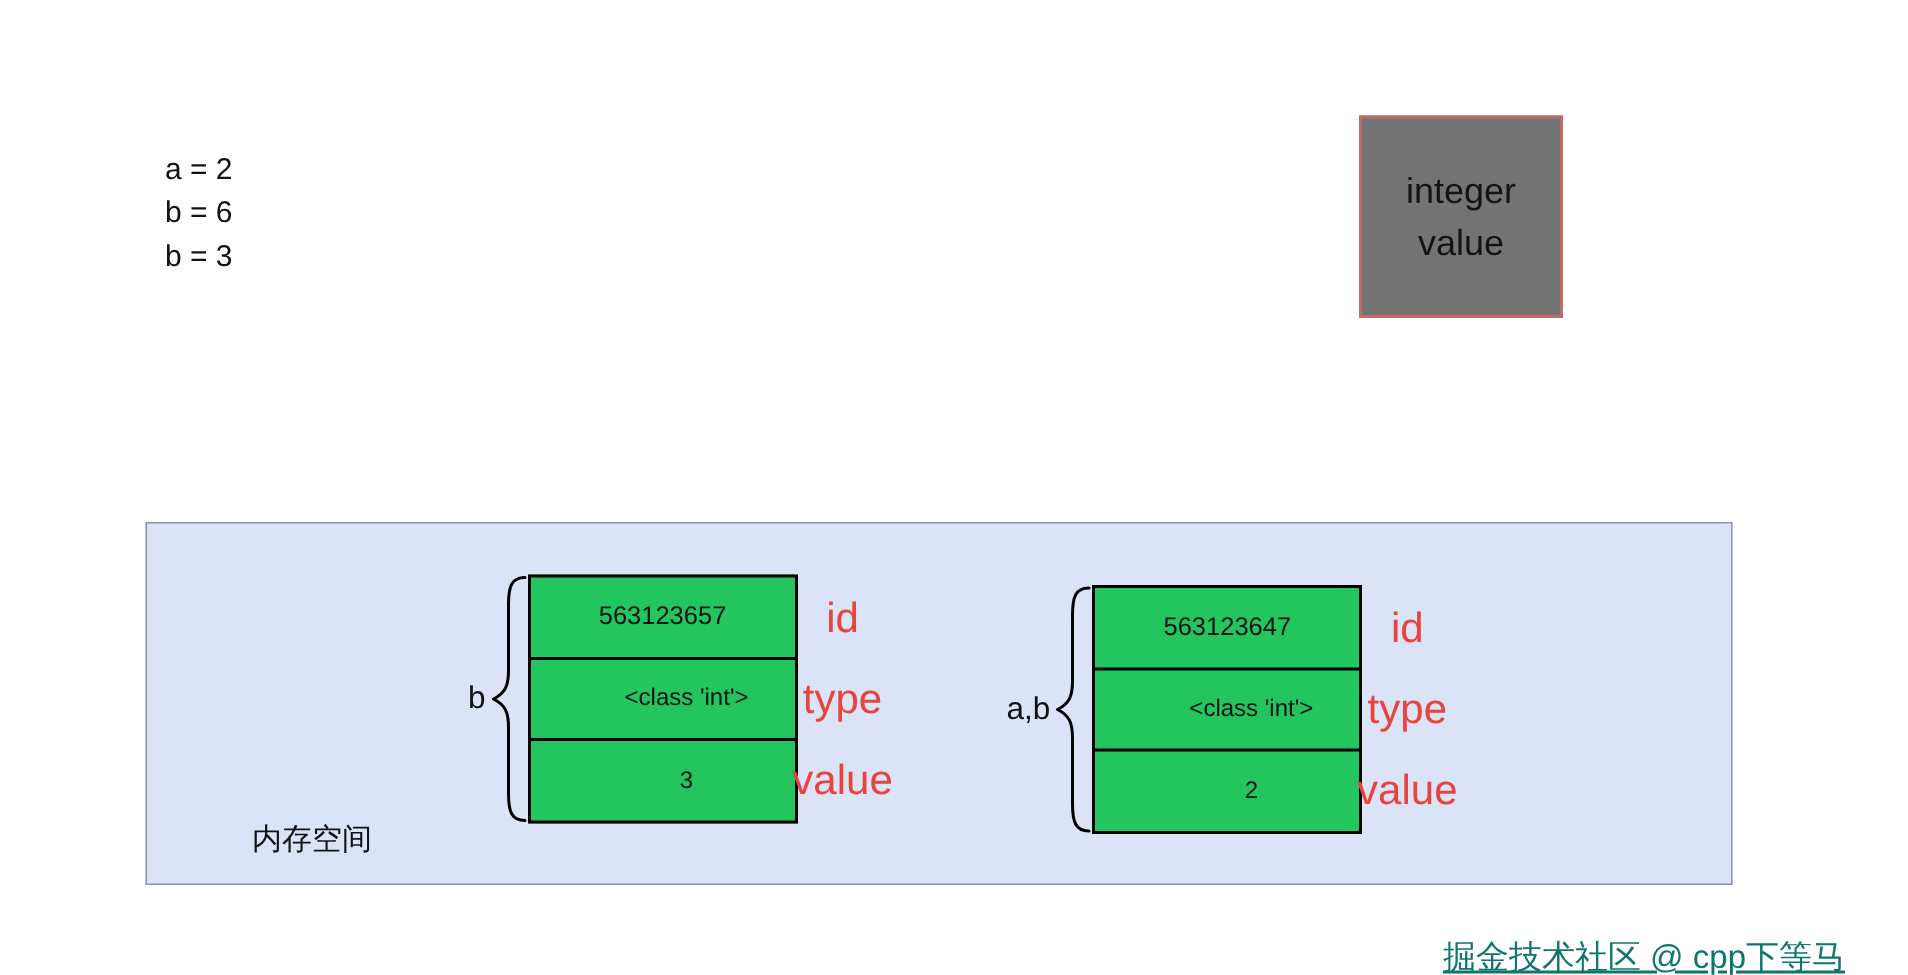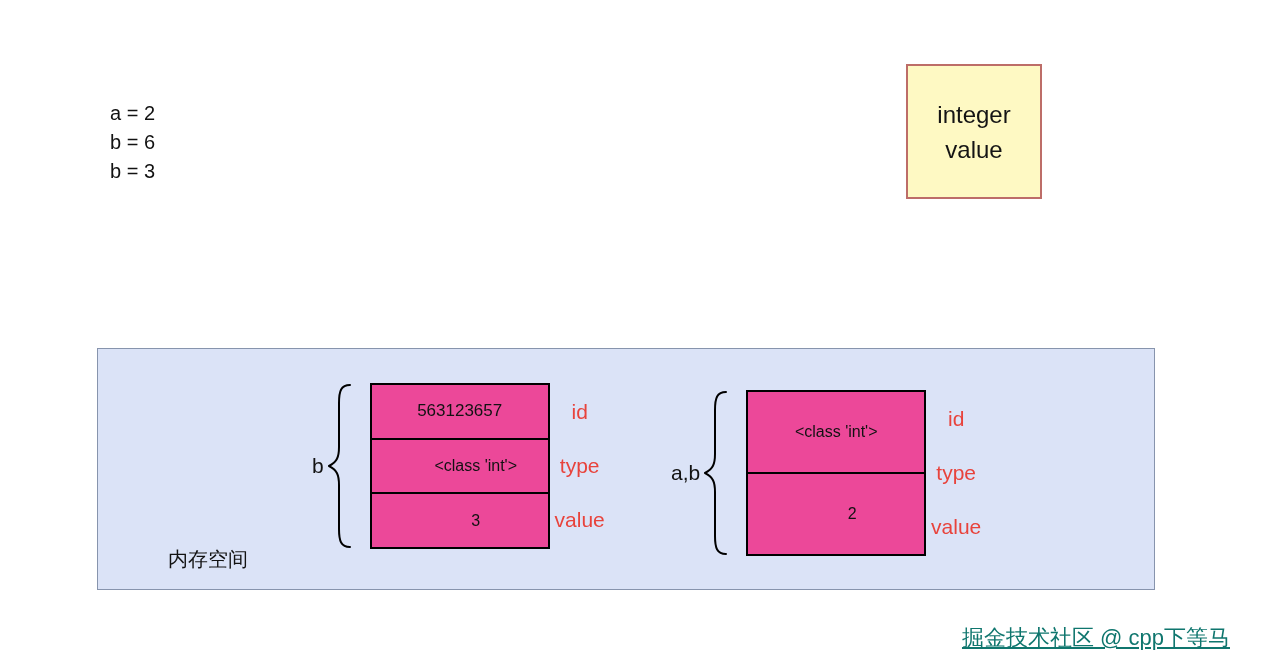--- a/index.html
+++ b/index.html
@@ -23,24 +23,24 @@
     top: 99px;
     font-size: 20px;
     line-height: 29px;
     color: #121212;
   }
 
   
   .class-box {
     position: absolute;
     left: 906px;
-    top: 64px;
+    top: 77px;
     width: 132px;
     height: 131px;
-    background: #fef9c3;
+    background: #737373;
     border: 2px solid #bd6d68;
     display: flex;
     flex-direction: column;
     align-items: center;
     justify-content: center;
     font-size: 24px;
     line-height: 35px;
     color: #141414;
     text-align: center;
   }
@@ -78,26 +78,25 @@
     color: #121212;
     margin-right: 2px;
     white-space: nowrap;
   }
   .brace { width: 26px; height: 166px; flex: 0 0 26px; }
 
   .obj-table {
     width: 176px;
     height: 162px;
     flex: 0 0 176px;
-    background: #ec4899;
+    background: #22c55e;
     border: 2px solid #000000;
     display: flex;
     flex-direction: column;
     box-sizing: content-box;
-    margin-left: 18px;
   }
   .obj-row {
     flex: 1;
     display: flex;
     align-items: center;
     justify-content: center;
     font-size: 16px;
     color: #121212;
   }
   .obj-row + .obj-row { border-top: 2px solid #000000; padding-left: 32px; }
@@ -108,21 +107,21 @@
     width: 60px;
     margin-left: 0px;
     display: flex;
     flex-direction: column;
   }
   .field-cell {
     flex: 1;
     display: flex;
     align-items: center;
     justify-content: center;
-    font-size: 21px;
+    font-size: 28px;
     color: #e8433c;
   }
 
   
   .watermark {
     position: absolute;
     right: 18px;
     top: 623px;
     font-size: 22px;
     color: #0f766e;
@@ -166,20 +165,21 @@
       <div class="field-cell">value</div>
     </div>
   </div>
 
   <div class="mem-object obj-ab">
     <span class="var-label">a,b</span>
     <svg class="brace" viewBox="0 0 26 166" xmlns="http://www.w3.org/2000/svg">
       <path d="M24 2 C15 2 13 8 13 20 L13 64 C13 74 11 79 3 83 C11 87 13 92 13 102 L13 146 C13 158 15 164 24 164" fill="none" stroke="#000000" stroke-width="2" stroke-linecap="round" stroke-linejoin="round"></path>
     </svg>
     <div class="obj-table">
+      <div class="obj-row id-row">563123647</div>
       <div class="obj-row">&lt;class 'int'&gt;</div>
       <div class="obj-row">2</div>
     </div>
     <div class="field-col">
       <div class="field-cell">id</div>
       <div class="field-cell">type</div>
       <div class="field-cell">value</div>
     </div>
   </div>
 

